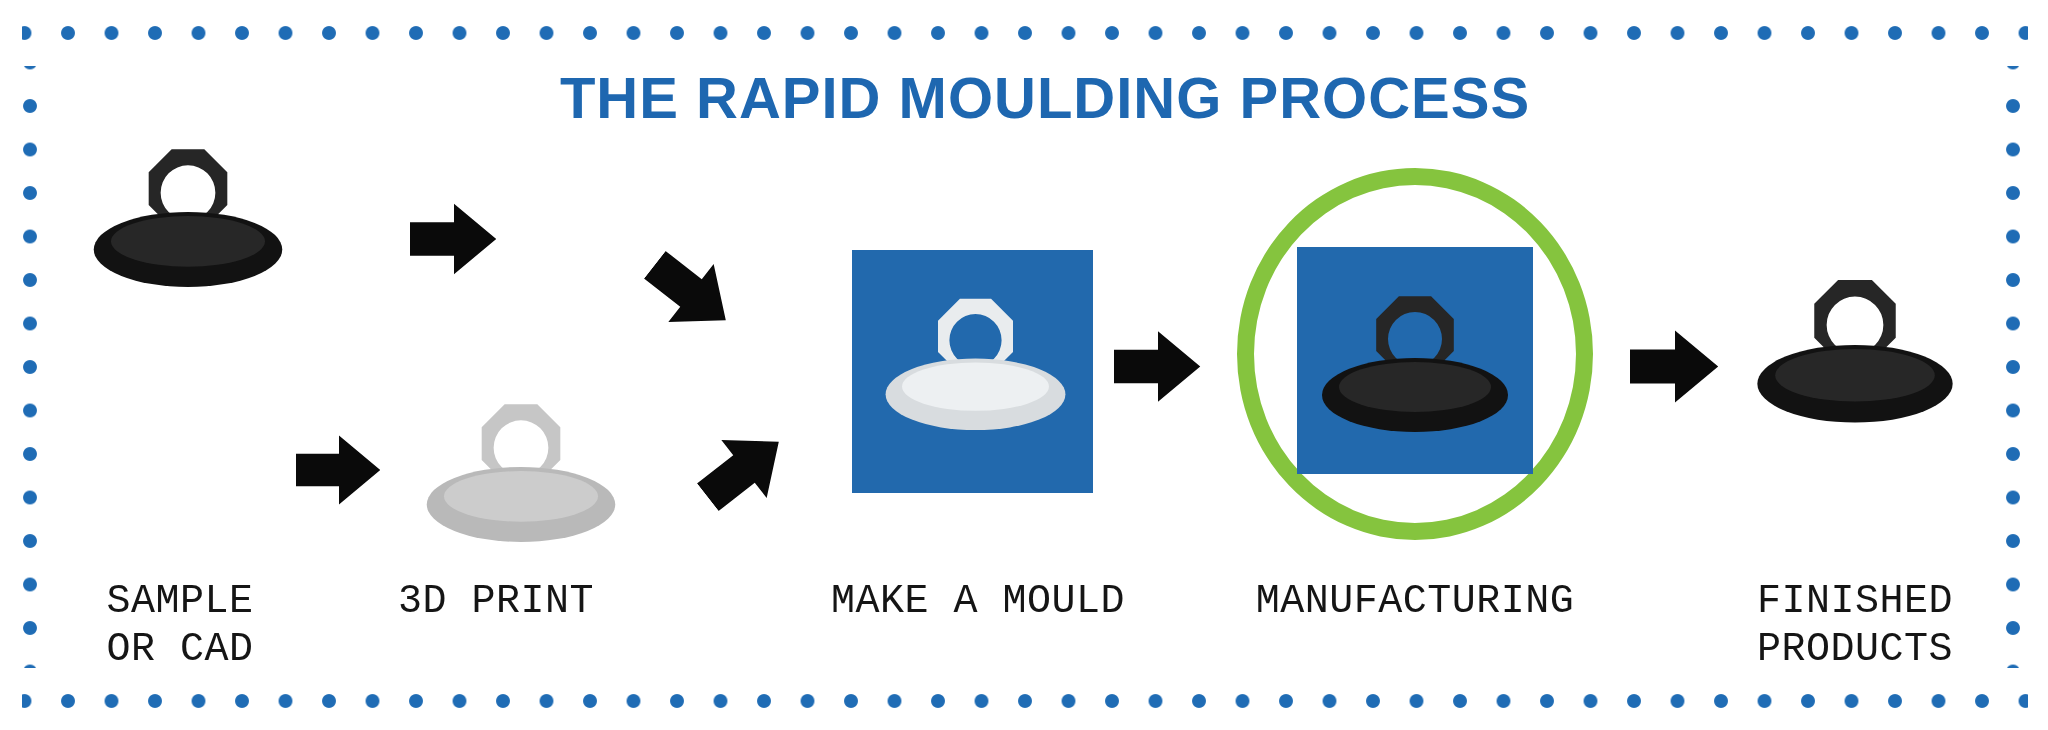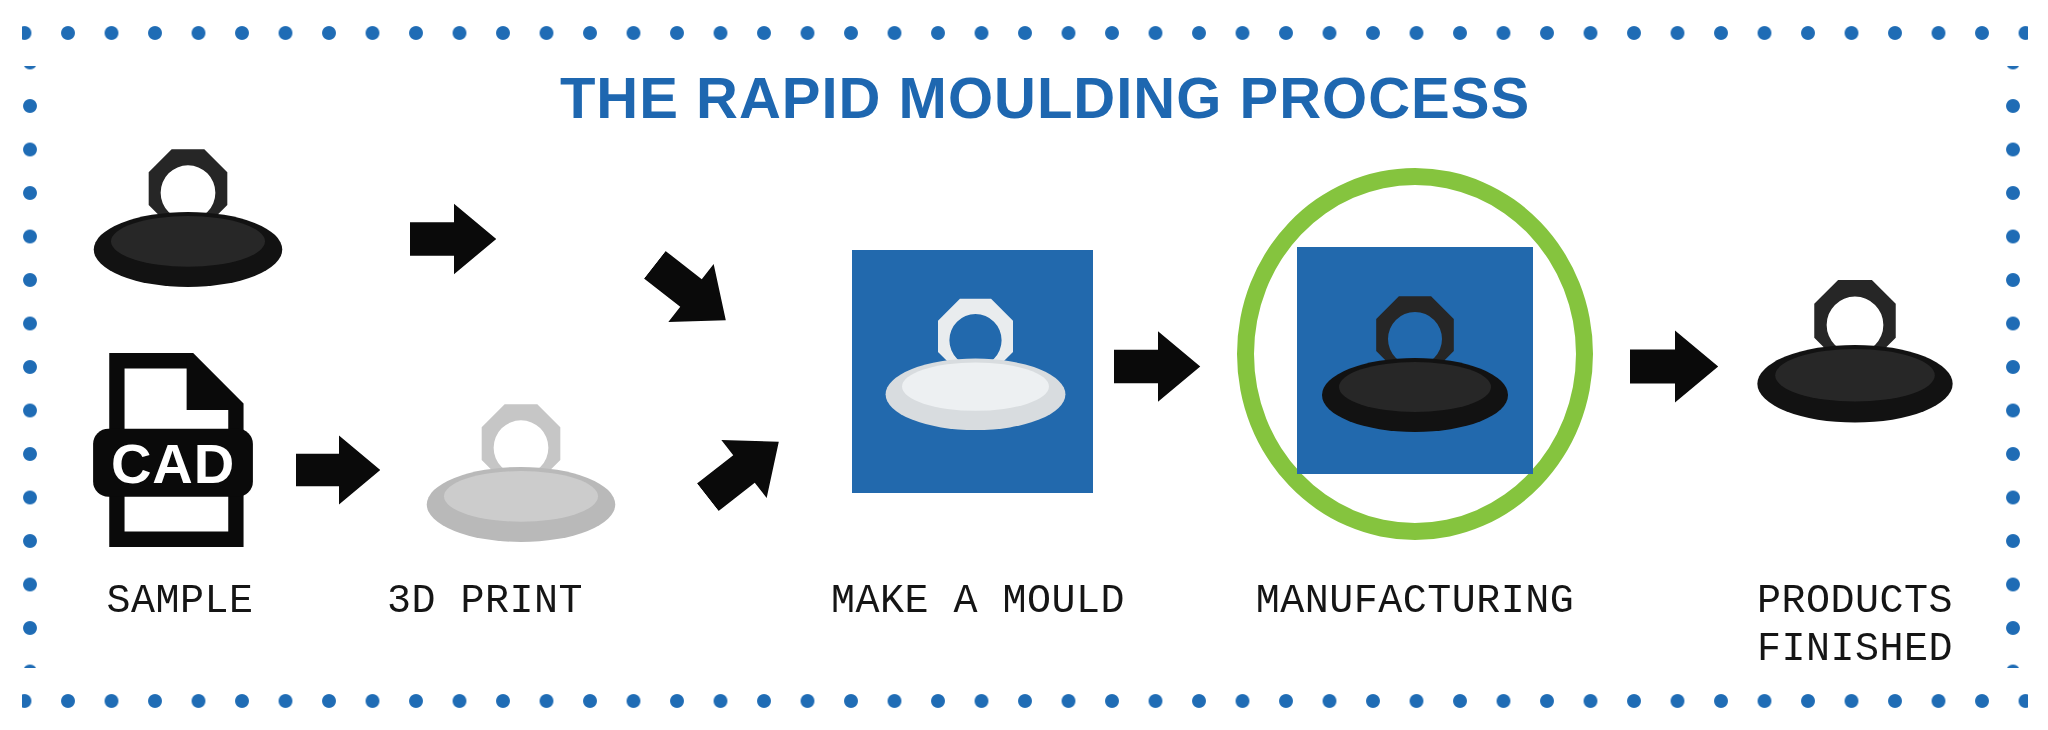--- a/index.html
+++ b/index.html
@@ -96,28 +96,20 @@
   <div id="dots-right" class="dots-v"></div>
 
   <div id="title">THE RAPID MOULDING PROCESS</div>
 
   <div class="abs knob-dark" style="left:82px;top:138px;width:212px;height:152px;">
     <svg viewBox="0 0 200 150" width="100%" height="100%">
         <use href="#knob"></use>
       </svg>
   </div>
 
-  <div id="cad-icon">
-    <svg viewBox="0 0 100 115">
-      <path d="M17,5 L60,5 L87,32 L87,110 L17,110 Z" fill="#ffffff" stroke="#0a0a0a" stroke-width="9"></path>
-      <path d="M58,3 L58,34 L89,34 Z" fill="#0a0a0a"></path>
-      <rect x="3" y="45" width="94" height="40" rx="9" fill="#0a0a0a"></rect>
-      <text x="50" y="77" text-anchor="middle">CAD</text>
-    </svg>
-  </div>
 
   <div class="arrow" style="left:410px;top:197px;width:88px;height:84px;">
     <svg viewBox="0 0 100 90">
         <use href="#block-arrow"></use>
       </svg>
   </div>
 
   <div class="arrow" style="left:645px;top:250px;width:92px;height:86px;transform:rotate(38deg);">
     <svg viewBox="0 0 100 90">
         <use href="#block-arrow"></use>
@@ -172,32 +164,33 @@
   </div>
 
   <div class="abs knob-dark" style="left:1750px;top:268px;width:210px;height:158px;">
     <svg viewBox="0 0 200 150" width="100%" height="100%">
         <use href="#knob"></use>
       </svg>
   </div>
 
   <div class="step-label" style="left:55px;top:578px;width:250px;">
     <div>SAMPLE</div>
+    <div>OR CAD</div>
   </div>
 
-  <div class="step-label" style="left:360px;top:578px;width:250px;">
+  <div class="step-label" style="left:371px;top:578px;width:250px;">
     <div>3D PRINT</div>
   </div>
 
   <div class="step-label" style="left:1255px;top:578px;width:320px;">
     <div>MANUFACTURING</div>
   </div>
 
   <div class="step-label" style="left:823px;top:578px;width:310px;">
     <div>MAKE A MOULD</div>
   </div>
 
   <div class="step-label" style="left:1730px;top:578px;width:250px;">
+    <div>FINISHED</div>
     <div>PRODUCTS</div>
-    <div>FINISHED</div>
   </div>
 
 </div>
 
 </body></html>

